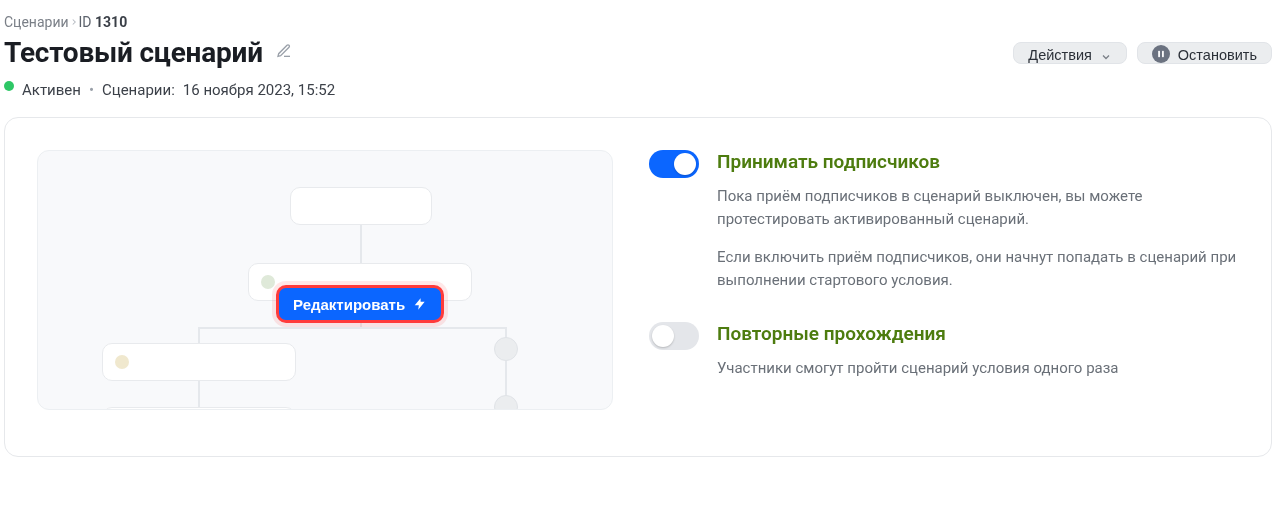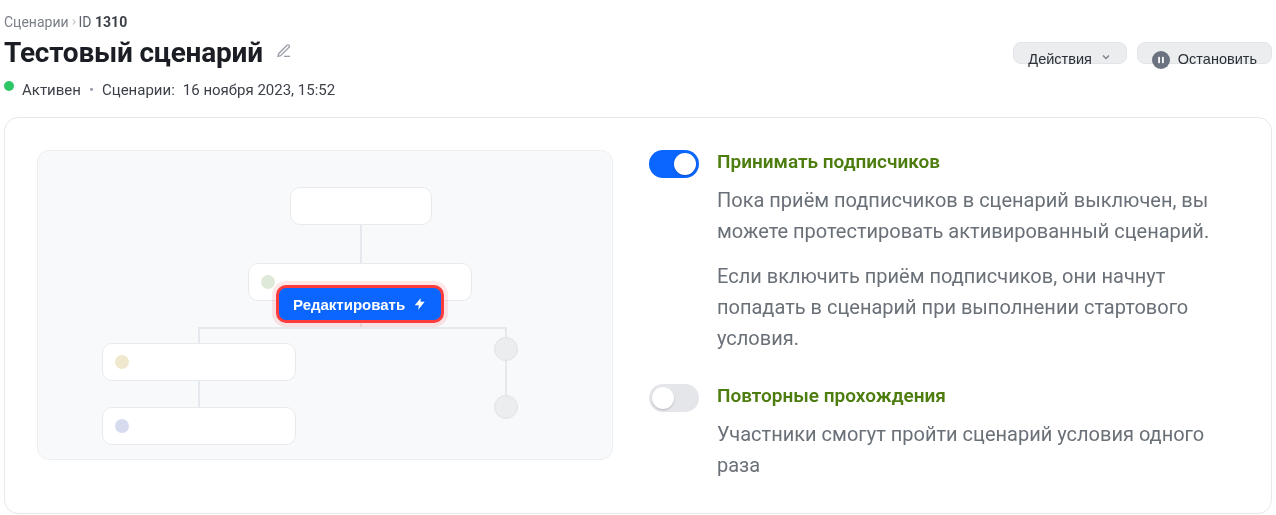--- a/index.html
+++ b/index.html
@@ -47,24 +47,24 @@
       width: 16px;
       height: 16px;
       color: #9aa0a9;
     }
     .header-actions {
       display: flex;
       gap: 10px;
     }
     .btn-secondary {
       display: inline-flex;
-      align-items: flex-start;
+      align-items: flex-end;
       gap: 8px;
       height: 22px;
-      padding: 8px 14px;
+      padding: 0 14px;
       border-radius: 8px;
       background: #ebedef;
       border: 1px solid #e1e4e8;
       font-size: 14.5px;
       color: #2b3038;
       cursor: pointer;
     }
     .pause-badge {
       width: 18px;
       height: 18px;
@@ -103,21 +103,21 @@
       background: #fff;
       display: flex;
       gap: 36px;
       min-height: 340px;
     }
 
     
     .preview {
       position: relative;
       width: 576px;
-      height: 310px;
+      height: 260px;
       border: 1px solid #eceff2;
       border-radius: 12px;
       background: #f8f9fb;
       overflow: hidden;
       flex-shrink: 0;
     }
     .node {
       position: absolute;
       height: 38px;
       border-radius: 10px;
@@ -200,21 +200,21 @@
     .toggle.off .knob { left: 3px; }
 
     .setting-body { flex: 1; }
     .setting-title {
       font-size: 19px;
       font-weight: 600;
       color: #4d7c0f;
       margin-bottom: 12px;
     }
     .setting-desc {
-      font-size: 20px;
+      font-size: 15px;
       line-height: 1.55;
       color: #6a7078;
     }
     .setting-desc p + p { margin-top: 14px; }
   </style>
 </head>
 <body>
 
 <nav class="breadcrumb">
   <a href="#">Сценарии</a>

